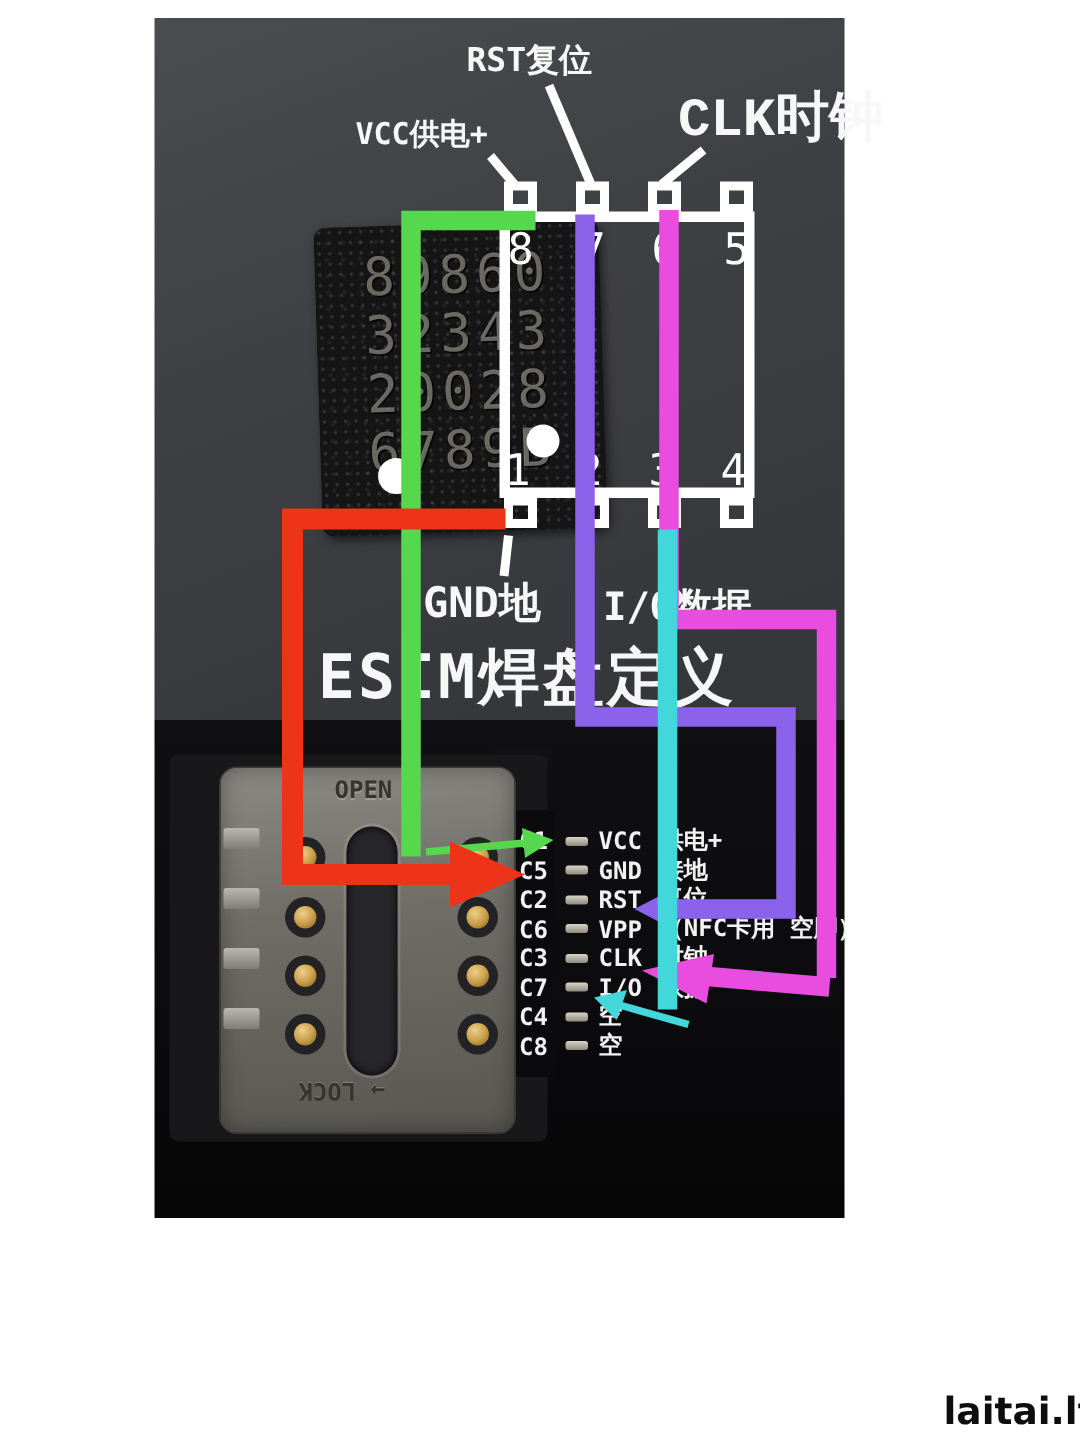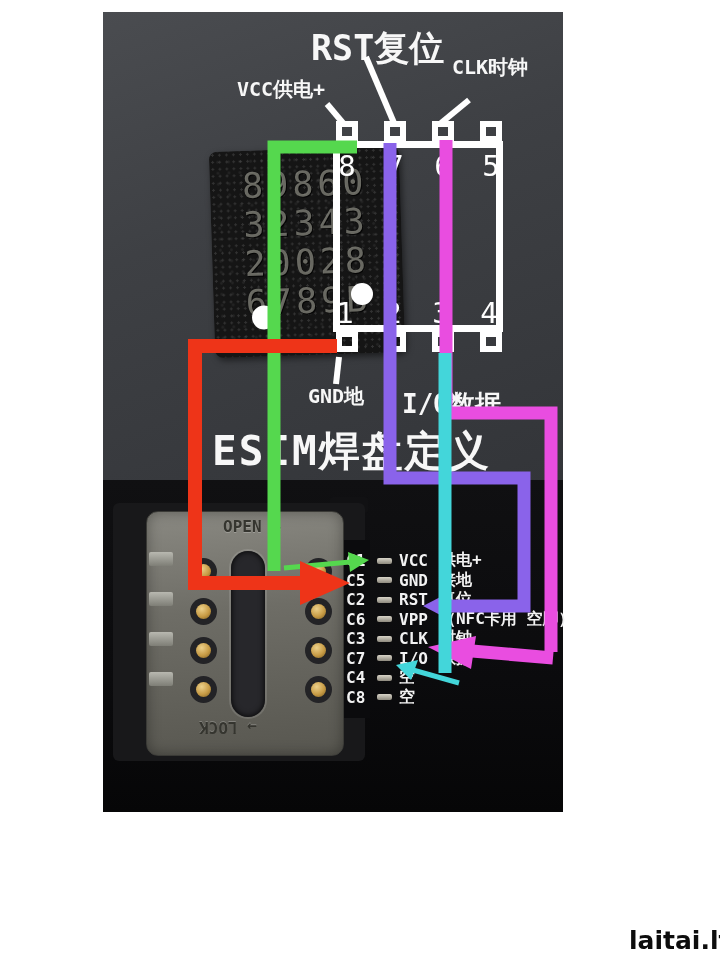--- a/index.html
+++ b/index.html
@@ -26,23 +26,23 @@
   .pad-rect{position:absolute;left:333px;top:141px;width:170px;height:191px;
     border:7px solid #fff;box-sizing:border-box;}
   .tab{position:absolute;width:22px;height:21px;border:6px solid #fff;box-sizing:border-box;}
   .pad-dot{position:absolute;left:351px;top:283px;width:22px;height:22px;border-radius:50%;background:#fff;}
   .pin-num{position:absolute;width:30px;text-align:center;color:#fff;
     font-family:"DejaVu Sans Mono",monospace;font-size:29px;}
   
   .wlabel{position:absolute;color:#f7f7f7;font-weight:bold;white-space:nowrap;
     font-family:"DejaVu Sans Mono","DejaVu Sans",sans-serif;}
   .lbl-vcc{left:237px;top:76px;font-size:20px;}
-  .lbl-rst{left:311px;top:25px;font-size:35px;}
-  .lbl-clk{left:452px;top:54px;font-size:20px;}
-  .lbl-gnd{left:308px;top:383px;font-size:20px;}
+  .lbl-rst{left:311px;top:25px;font-size:22px;}
+  .lbl-clk{left:452px;top:54px;font-size:36px;font-family:Liberation Mono, monospace;}
+  .lbl-gnd{left:282px;top:383px;font-size:28px;}
   .lbl-io{left:402px;top:387px;font-size:26px;}
   .lbl-title{left:212px;top:424px;font-size:41px;letter-spacing:2px;}
   .lbl-caption{left:113px;top:756px;width:450px;text-align:center;font-size:29px;letter-spacing:1px;}
   
   .conn-body{position:absolute;left:113px;top:503px;width:252px;height:258px;background:#18181a;border-radius:6px;}
   .conn-hinge{position:absolute;left:330px;top:497px;width:38px;height:16px;background:#111113;border-radius:3px;}
   .conn-metal{position:absolute;left:146px;top:511px;width:196px;height:243px;border-radius:12px;
     background:linear-gradient(175deg,#8a8982 0%,#6e6d66 40%,#585750 100%);border:1px solid #3a3a36;
     box-shadow:inset 0 0 14px rgba(0,0,0,.35);}
   .conn-slot{position:absolute;left:231px;top:551px;width:34px;height:166px;border-radius:17px;

